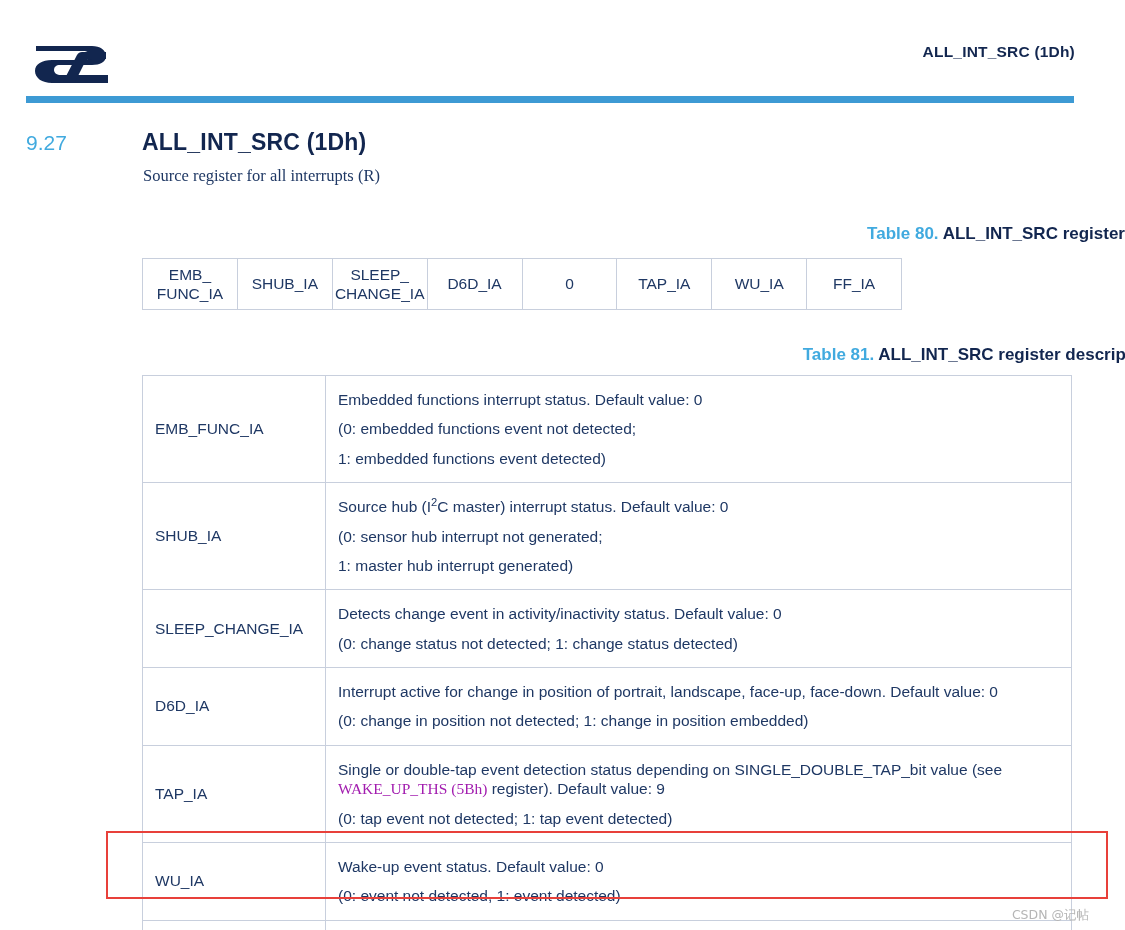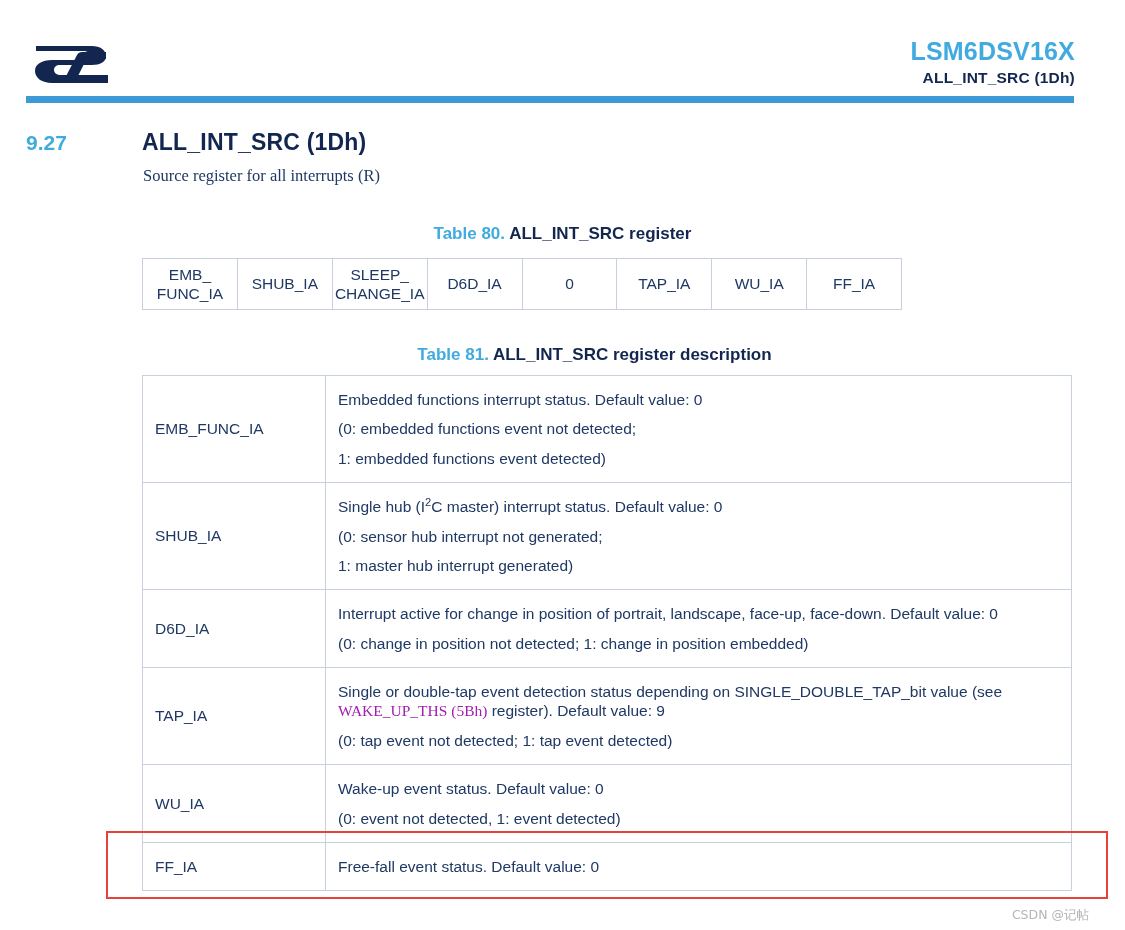--- a/index.html
+++ b/index.html
@@ -59,21 +59,21 @@
     height: 7px;
     background: #3d9ad4;
   }
 
   
   #section-number {
     position: absolute;
     left: 26px;
     top: 131px;
     font-size: 21px;
-    font-weight: bold;
+    font-weight: normal;
     color: #41aadf;
   }
   #section-title {
     position: absolute;
     left: 142px;
     top: 129px;
     font-size: 23px;
     font-weight: bold;
     color: #12264f;
     letter-spacing: 0.2px;
@@ -84,21 +84,21 @@
     top: 166px;
     font-size: 16.5px;
     color: #1f3864;
     font-family: Liberation Serif, serif;
   }
 
   
   .table-caption {
     position: absolute;
     width: 1125px;
-    text-align: center;
+    text-align: right;
     font-size: 17px;
     font-weight: bold;
     color: #12264f;
   }
   .table-caption .cap-num {
     color: #41aadf;
   }
   #caption-80 { top: 224px; }
   #caption-81 { top: 345px; padding-left: 32px; }
 
@@ -188,21 +188,20 @@
 <div id="page-header">
 
   <div id="st-logo">
     <svg viewBox="0 0 88 52" width="88" height="52" aria-hidden="true">
       <path d="M6 8 L62 8 C70 8 76 12 76 18 C76 24 70 27 62 27 L30 27 C26 27 24 29 24 32 C24 35 27 37 31 37 L78 37 L78 45 L22 45 C12 45 5 40 5 33 C5 26 12 22 22 22 L54 22 C58 22 60 20 60 17.5 C60 15 57 13 53 13 L6 13 Z" fill="#12264f"></path>
       <path d="M52 14 L76 14 L76 21 L62 21 C58 21 56 22 55 24 L45 44 L33 44 L47 17 C48 15 50 14 52 14 Z" fill="#12264f"></path>
     </svg>
   </div>
 
   <div id="header-right">
-    <div id="device-name">LSM6DSV16X</div>
     <div id="header-register">ALL_INT_SRC (1Dh)</div>
   </div>
 
   <div id="header-rule"></div>
 </div>
 
 <div id="section-number">9.27</div>
 <div id="section-title">ALL_INT_SRC (1Dh)</div>
 <div id="section-subtitle">Source register for all interrupts (R)</div>
 
@@ -257,26 +256,33 @@
     <td class="field-desc">
       <div class="desc-line">Embedded functions interrupt status. Default value: 0</div>
       <div class="desc-line">(0: embedded functions event not detected;</div>
       <div class="desc-line">1: embedded functions event detected)</div>
     </td>
   </tr>
 
   <tr>
     <td class="field-name">SHUB_IA</td>
     <td class="field-desc">
-      <div class="desc-line"><span>Single hub (I</span><sup>2</sup><span>C master) interrupt status. Default value: 0</span></div>
+      <div class="desc-line"><span>Source hub (I</span><sup>2</sup><span>C master) interrupt status. Default value: 0</span></div>
       <div class="desc-line">(0: sensor hub interrupt not generated;</div>
       <div class="desc-line">1: master hub interrupt generated)</div>
     </td>
   </tr>
 
+  <tr>
+    <td class="field-name">SLEEP_CHANGE_IA</td>
+    <td class="field-desc">
+      <div class="desc-line">Detects change event in activity/inactivity status. Default value: 0</div>
+      <div class="desc-line">(0: change status not detected; 1: change status detected)</div>
+    </td>
+  </tr>
 
   <tr>
     <td class="field-name">D6D_IA</td>
     <td class="field-desc">
       <div class="desc-line">Interrupt active for change in position of portrait, landscape, face-up, face-down. Default value: 0</div>
       <div class="desc-line">(0: change in position not detected; 1: change in position embedded)</div>
     </td>
   </tr>
 
   <tr>

